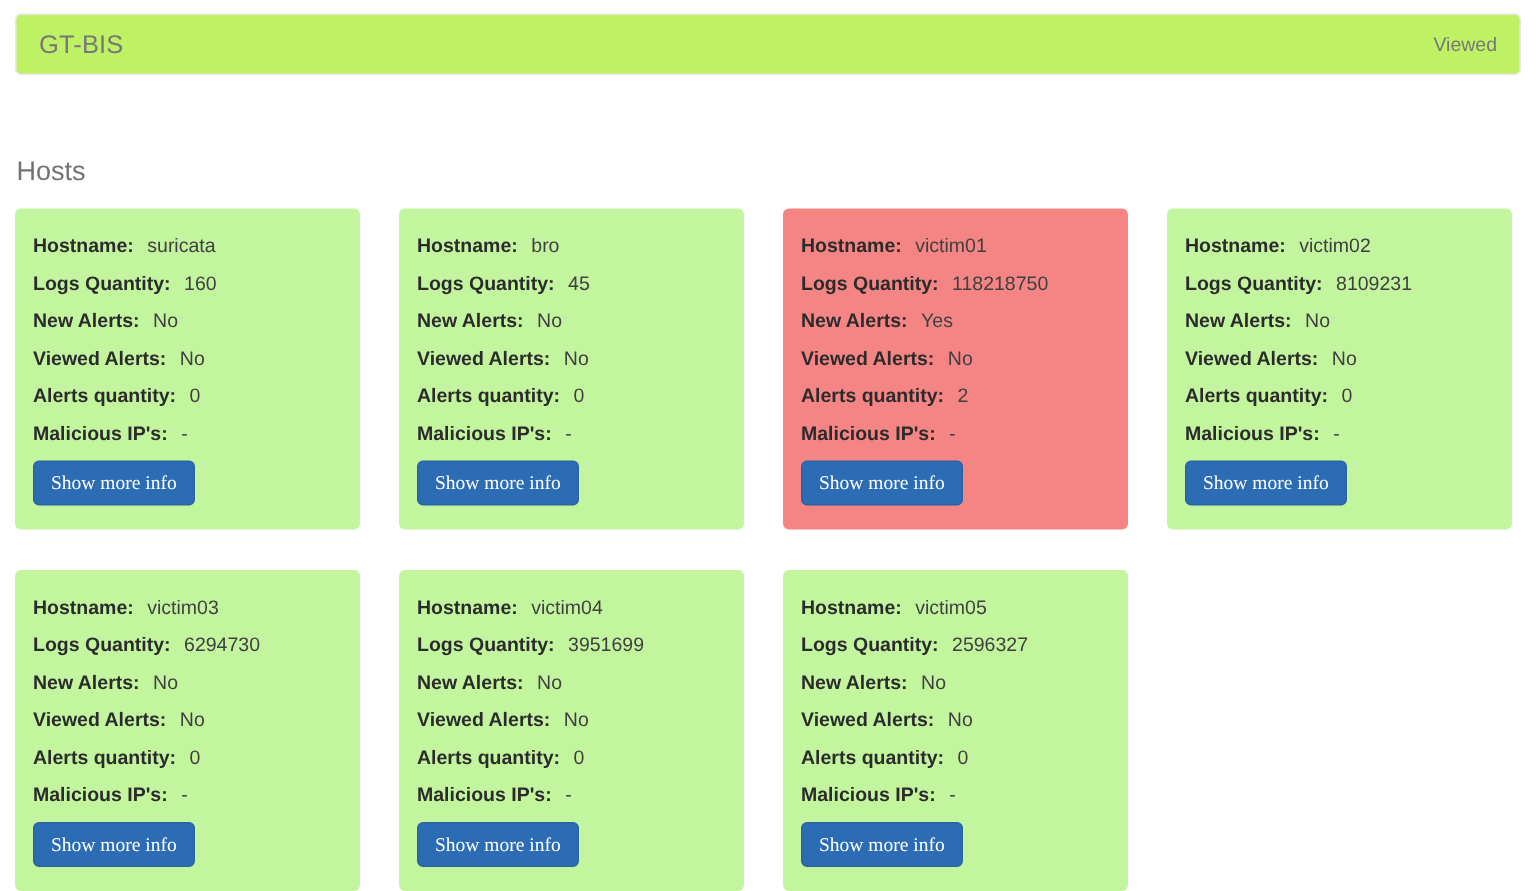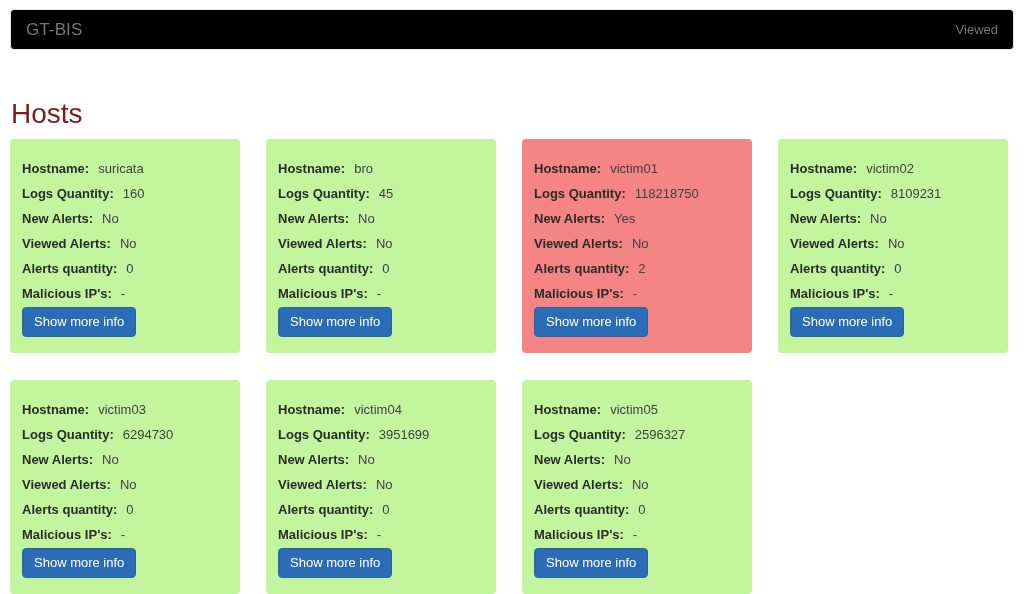--- a/index.html
+++ b/index.html
@@ -18,21 +18,21 @@
   }
 
   
   .navbar {
     position: absolute;
     left: 10px;
     top: 9px;
     width: 1004px;
     height: 41px;
     box-sizing: border-box;
-    background: #000000;
+    background: #bef264;
     border: 1px solid #e7e7e7;
     border-radius: 4px;
     display: flex;
     align-items: center;
     justify-content: space-between;
     padding: 0 15px;
   }
   .navbar-brand {
     font-size: 17px;
     color: #777777;
@@ -47,23 +47,23 @@
     white-space: nowrap;
     cursor: pointer;
   }
 
   
   .page-title {
     position: absolute;
     left: 11px;
     top: 100px;
     margin: 0;
-    font-size: 28px;
+    font-size: 18px;
     font-weight: normal;
-    color: #7f1d1d;
+    color: #737373;
     line-height: 28px;
   }
 
   
   .cards-area {
     position: absolute;
     left: 10px;
     top: 139px;
     width: 1004px;
   }
@@ -81,21 +81,21 @@
     background: #c3f59f;
   }
   .host-card.is-alert { background: #f58484; }
   .host-card.is-placeholder {
     background: transparent;
     visibility: hidden;
   }
 
   .field-row {
     display: flex;
-    align-items: flex-end;
+    align-items: center;
     height: 25px;
     white-space: nowrap;
     overflow: hidden;
   }
   .field-label {
     font-weight: bold;
     color: #2b2b2b;
     font-size: 13px;
   }
   .field-value {
@@ -107,21 +107,21 @@
   .card-button {
     display: inline-block;
     margin-top: 6px;
     padding: 6px 11px 7px 11px;
     background: #2b6cb5;
     border: 1px solid #2a63a4;
     border-radius: 4px;
     color: #ffffff;
     font-size: 13px;
     line-height: 15px;
-    font-family: Liberation Sans, sans-serif;
+    font-family: Liberation Serif, serif;
     cursor: pointer;
     white-space: nowrap;
   }
 </style>
 </head>
 <body>
 
 <div class="navbar">
   <span class="navbar-brand">GT-BIS</span>
   <a class="navbar-link">Viewed</a>

